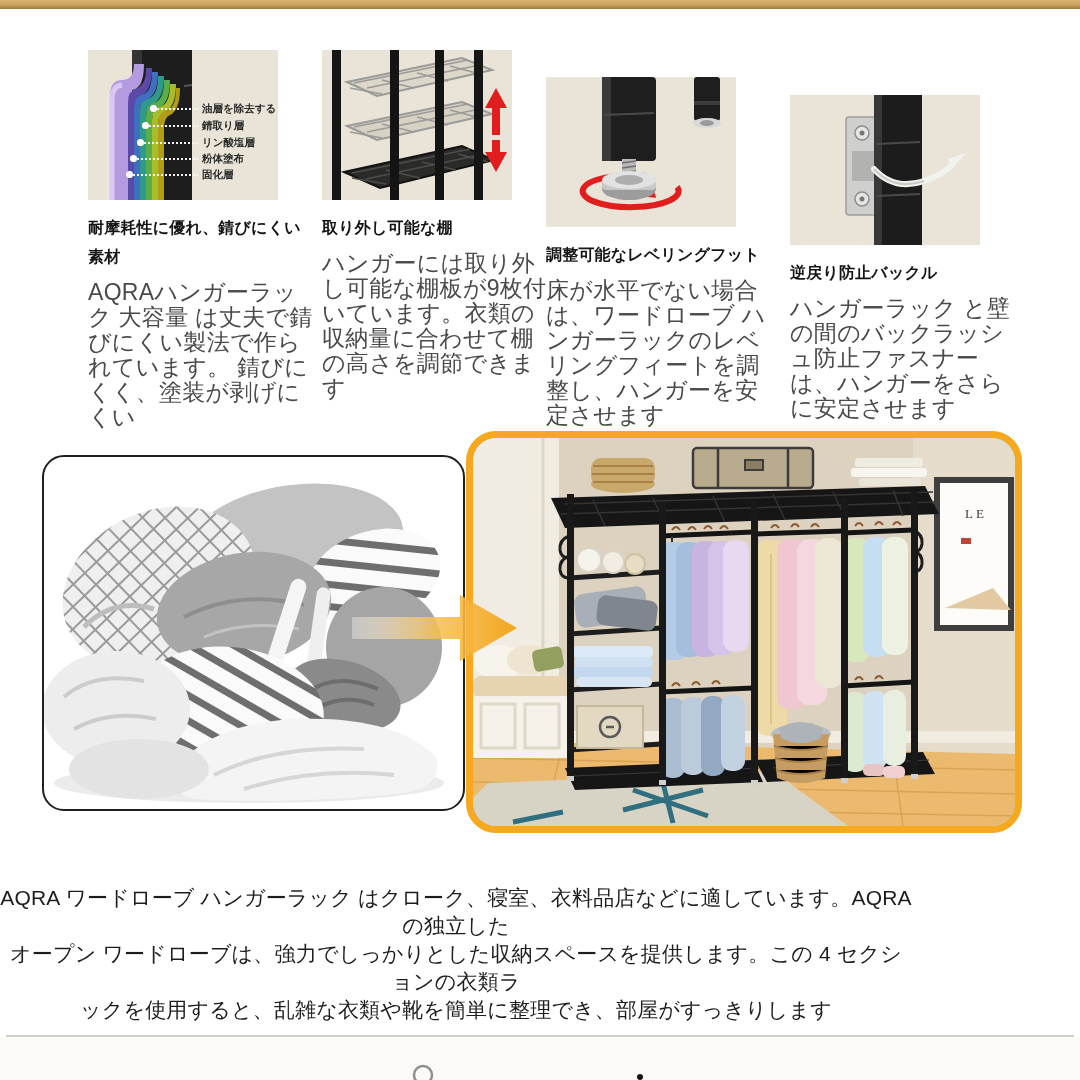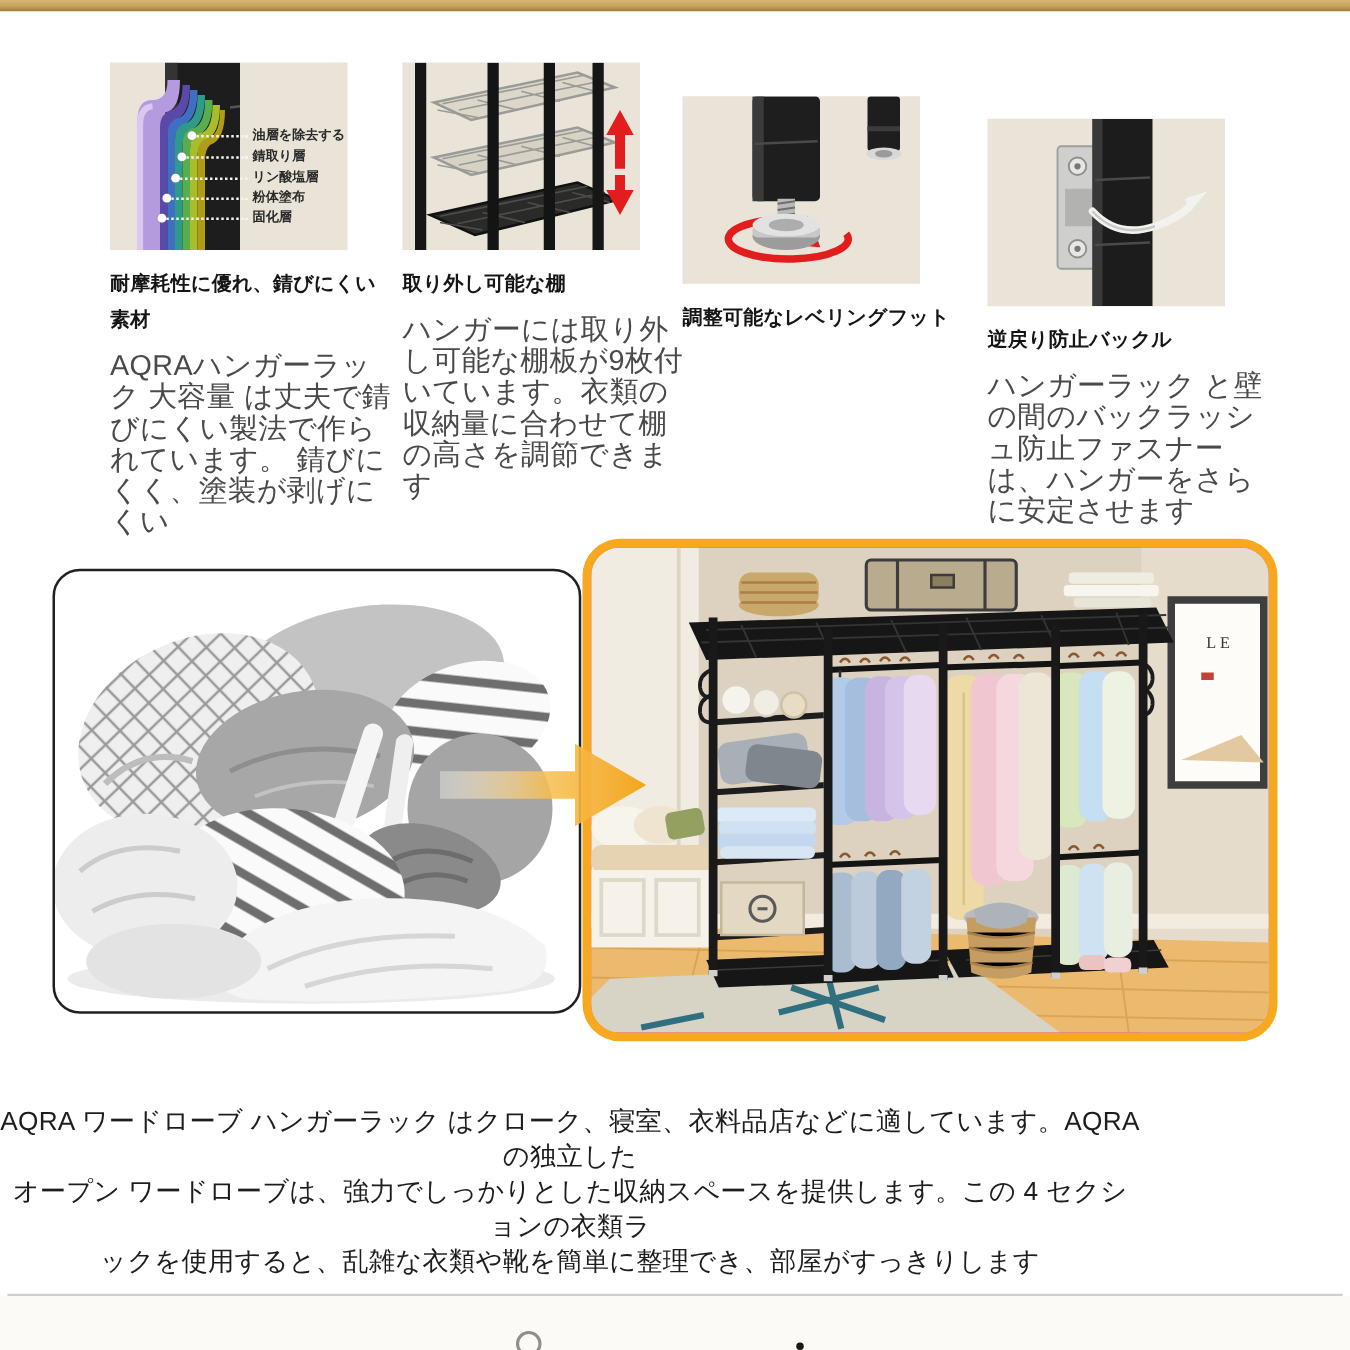--- a/index.html
+++ b/index.html
@@ -40,21 +40,21 @@
     position:absolute; width:7px; height:7px; border-radius:50%;
     background:#ffffff; box-shadow:0 0 1px #888;
   }
   
   .before-box {
     position:absolute; left:42px; top:455px; width:423px; height:356px;
     background:#ffffff; border:2px solid #202020; border-radius:22px; overflow:hidden;
   }
   .after-box {
     position:absolute; left:466px; top:431px; width:556px; height:402px;
-    background:#d946ef; border:7px solid #f6a81f; border-radius:30px; overflow:hidden;
+    background:#0ea5e9; border:7px solid #f6a81f; border-radius:30px; overflow:hidden;
   }
   .transform-arrow { position:absolute; left:352px; top:595px; width:165px; height:66px; z-index:6; }
   
   .description {
     position:absolute; left:0; top:884px; width:912px; text-align:center;
     font-size:21px; line-height:28px; color:#1d1d1d; letter-spacing:0.2px;
   }
   
   .bottom-divider {
     position:absolute; left:6px; top:1035px; width:1068px; height:2px; background:#cfcfcf;
@@ -167,20 +167,21 @@
         <ellipse cx="83" cy="103" rx="27" ry="9" fill="#e2e2e2"></ellipse>
         <ellipse cx="83" cy="103" rx="14" ry="5" fill="#adadad"></ellipse>
 
         <rect x="148" y="0" width="26" height="44" rx="3" fill="#1e1e1e"></rect>
         <rect x="148" y="24" width="26" height="4" fill="#3c3c3c"></rect>
         <ellipse cx="161" cy="46" rx="14" ry="5" fill="#d8d8d8"></ellipse>
         <ellipse cx="161" cy="46" rx="7" ry="3" fill="#9a9a9a"></ellipse>
       </svg>
     </div>
     <h3>調整可能なレベリングフット</h3>
+    <p>床が水平でない場合は、ワードローブ ハンガーラックのレベリングフィートを調整し、ハンガーを安定させます</p>
   </div>
 
   <div class="feature f4">
     <div class="feature-img">
       <svg width="190" height="150" viewBox="0 0 190 150">
 
         <rect x="56" y="22" width="34" height="98" rx="3" fill="#cfcfcd" stroke="#9e9e9c" stroke-width="1.5"></rect>
         <rect x="62" y="56" width="22" height="30" fill="#b2b2b0"></rect>
         <circle cx="72" cy="38" r="7" fill="#e6e6e4" stroke="#8e8e8c" stroke-width="1.5"></circle>
         <circle cx="72" cy="38" r="2.5" fill="#777"></circle>

